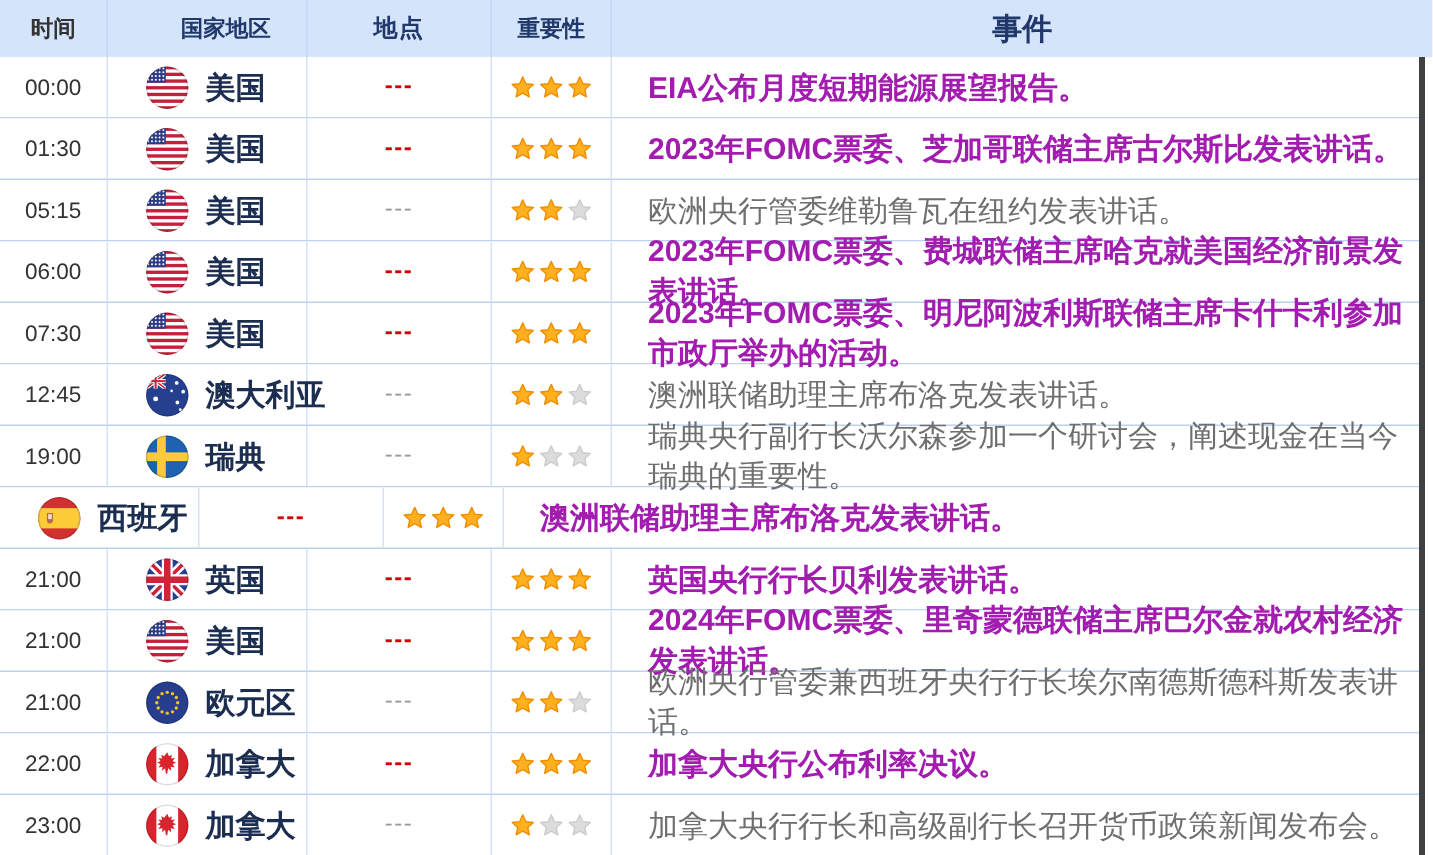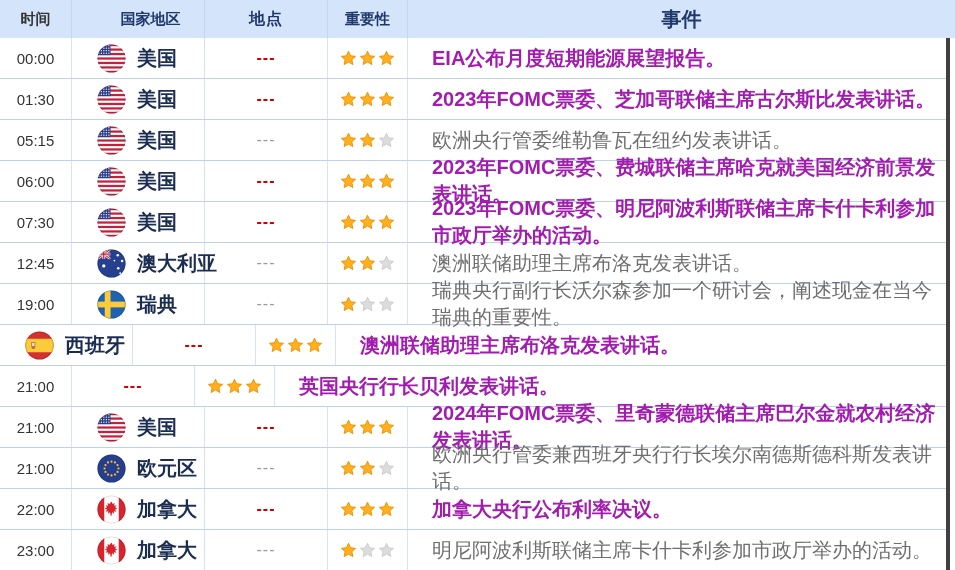--- a/index.html
+++ b/index.html
@@ -510,20 +510,40 @@
           <span class="starwrap">
             <svg viewBox="0 0 20 20" width="17" height="17">
     <path d="M10 1.5l2.47 5.33 5.83.62-4.35 3.93 1.21 5.74L10 14.2l-5.16 2.92 1.21-5.74L1.7 7.45l5.83-.62z" fill="#ffb01e" stroke="#ef8e00" stroke-width="1.1" stroke-linejoin="round"></path>
   </svg>
           </span>
         </div>
     <div class="cell c-event hot">澳洲联储助理主席布洛克发表讲话。</div>
       </div>
       <div class="row">
     <div class="cell c-time">21:00</div>
+    <div class="cell c-country">
+      <span class="flagwrap">
+            <svg viewBox="0 0 30 30" width="29" height="29">
+    <defs>
+                <clipPath id="fc9">
+                  <circle cx="15" cy="15" r="14.6"></circle>
+                </clipPath>
+              </defs>
+    <g clip-path="url(#fc9)">
+                <rect width="30" height="30" fill="#2b3f91"></rect>
+      <path d="M0 0L30 30M30 0L0 30" stroke="#fff" stroke-width="6"></path>
+      <path d="M0 0L30 30M30 0L0 30" stroke="#cf2339" stroke-width="2.4"></path>
+      <path d="M15 0V30M0 15H30" stroke="#fff" stroke-width="7.5"></path>
+      <path d="M15 0V30M0 15H30" stroke="#cf2339" stroke-width="4.5"></path>
+              </g>
+    <circle cx="15" cy="15" r="14.1" fill="none" stroke="rgba(0,0,0,0.13)" stroke-width="1"></circle>
+  </svg>
+          </span>
+      <span class="cname">英国</span>
+    </div>
     <div class="cell c-loc loc-hot">---</div>
     <div class="cell c-imp">
           <span class="starwrap">
             <svg viewBox="0 0 20 20" width="17" height="17">
     <path d="M10 1.5l2.47 5.33 5.83.62-4.35 3.93 1.21 5.74L10 14.2l-5.16 2.92 1.21-5.74L1.7 7.45l5.83-.62z" fill="#ffb01e" stroke="#ef8e00" stroke-width="1.1" stroke-linejoin="round"></path>
   </svg>
           </span>
           <span class="starwrap">
             <svg viewBox="0 0 20 20" width="17" height="17">
     <path d="M10 1.5l2.47 5.33 5.83.62-4.35 3.93 1.21 5.74L10 14.2l-5.16 2.92 1.21-5.74L1.7 7.45l5.83-.62z" fill="#ffb01e" stroke="#ef8e00" stroke-width="1.1" stroke-linejoin="round"></path>
@@ -726,16 +746,16 @@
             <svg viewBox="0 0 20 20" width="17" height="17">
     <path d="M10 1.5l2.47 5.33 5.83.62-4.35 3.93 1.21 5.74L10 14.2l-5.16 2.92 1.21-5.74L1.7 7.45l5.83-.62z" fill="#dcdcdc" stroke="#cccccc" stroke-width="1.1" stroke-linejoin="round"></path>
   </svg>
           </span>
           <span class="starwrap">
             <svg viewBox="0 0 20 20" width="17" height="17">
     <path d="M10 1.5l2.47 5.33 5.83.62-4.35 3.93 1.21 5.74L10 14.2l-5.16 2.92 1.21-5.74L1.7 7.45l5.83-.62z" fill="#dcdcdc" stroke="#cccccc" stroke-width="1.1" stroke-linejoin="round"></path>
   </svg>
           </span>
         </div>
-    <div class="cell c-event mild">明尼阿波利斯联储主席卡什卡利参加市政厅举办的活动。</div>
+    <div class="cell c-event mild">加拿大央行行长和高级副行长召开货币政策新闻发布会。</div>
       </div>
     </div>
 </div>
 
 </body></html>

